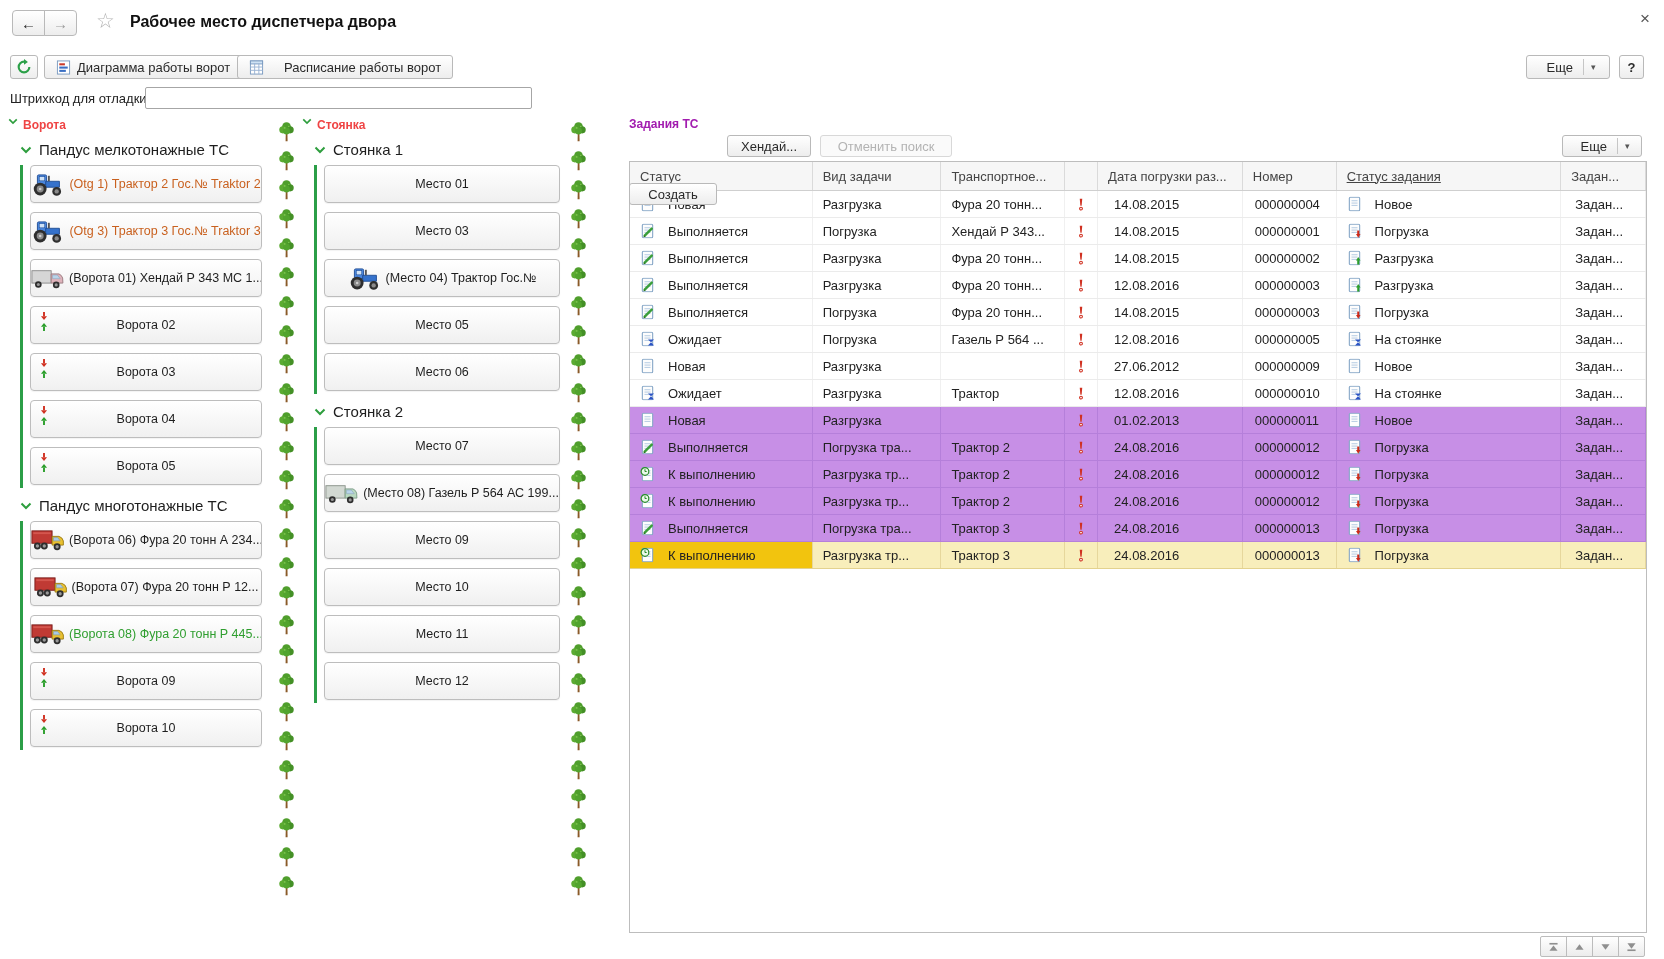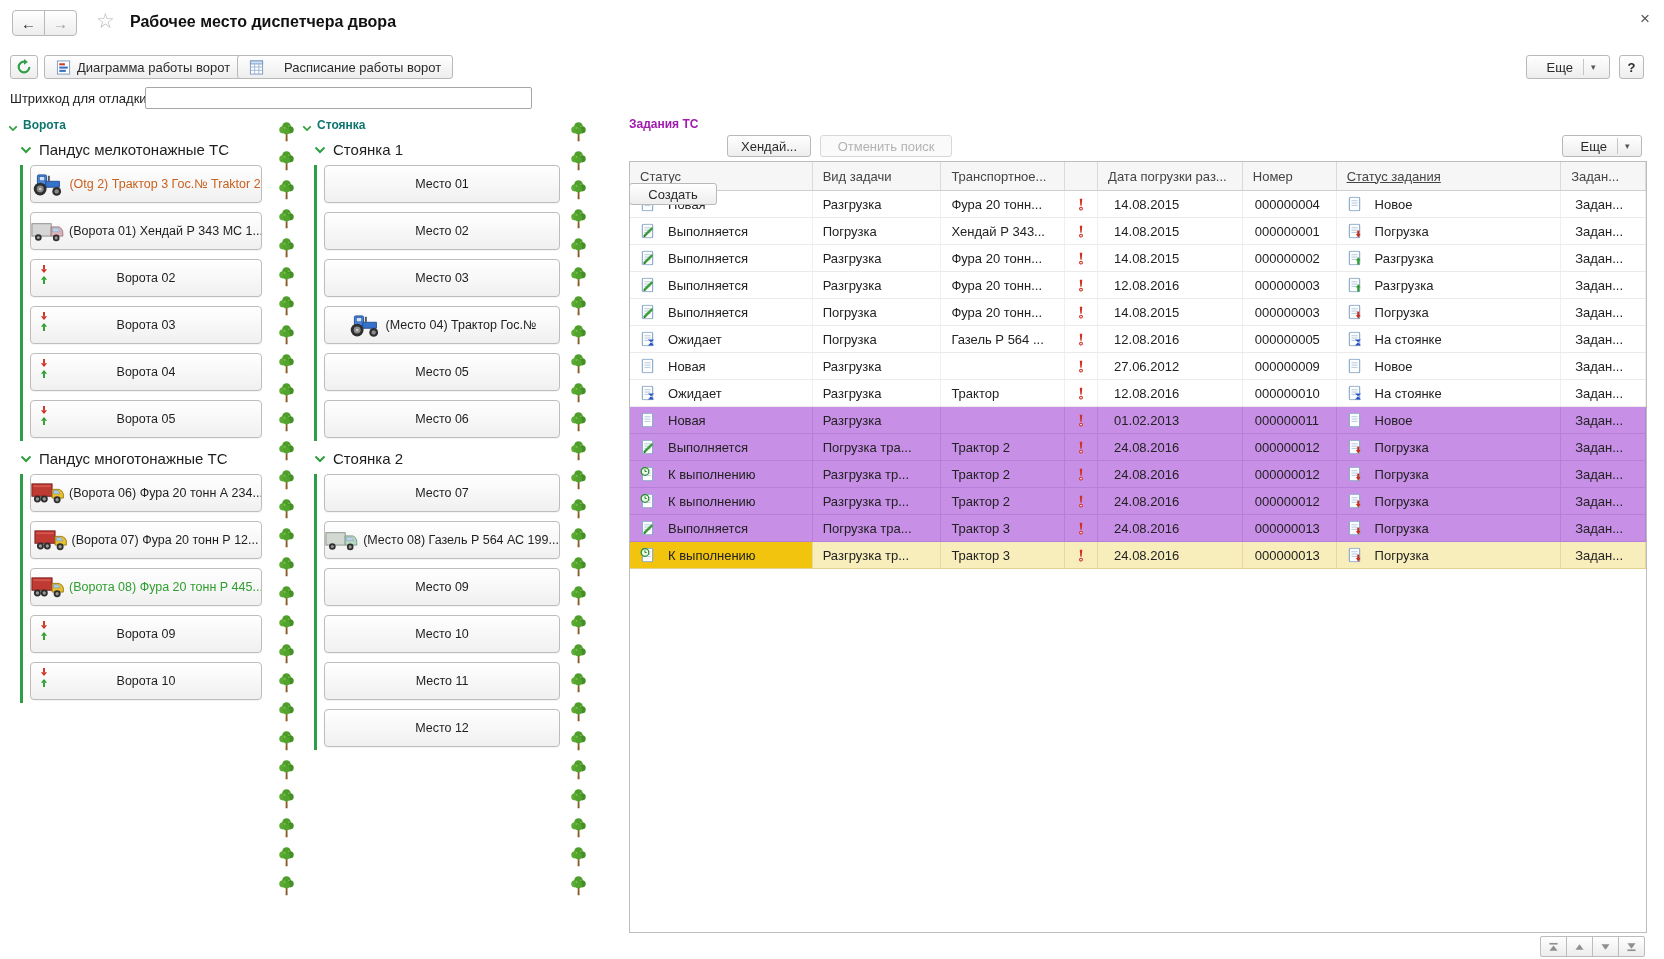--- a/index.html
+++ b/index.html
@@ -30,21 +30,21 @@
   .btn-more .mdiv{width:1px;height:16px;background:#c6c6c6;margin:0 7px 0 10px;}
   .btn-more .marr{font-size:9px;color:#555;padding-right:8px;}
   #btn-more-top{position:absolute;left:1526px;top:55px;width:84px;height:24px;}
   #btn-help{position:absolute;left:1619px;top:55px;width:25px;height:24px;font-weight:bold;}
 
   .bc-label{position:absolute;left:10px;top:91px;color:#222;}
   .bc-input{position:absolute;left:145px;top:87px;width:387px;height:22px;border:1px solid #a6a6a6;
             border-radius:2px;box-sizing:border-box;padding:0 5px;font:inherit;}
 
   
-  .panel-title{display:flex;align-items:flex-end;gap:5px;font-size:12px;font-weight:bold;color:#0f766e;}
+  .panel-title{display:flex;align-items:flex-start;gap:5px;font-size:12px;font-weight:bold;color:#ef4444;}
   .panel-title svg{width:10px;height:7px;color:#2e9e3e;cursor:pointer;}
   #gates-panel{position:absolute;left:8px;top:118px;width:258px;}
   #parking-panel{position:absolute;left:302px;top:118px;width:260px;}
   .group-h{display:flex;align-items:center;gap:7px;font-size:15px;color:#1e1e1e;margin:9px 0 7px 12px;}
   .group-h svg{width:12px;height:8px;color:#2e9e3e;cursor:pointer;}
   .group-body{border-left:3px solid #2b9e47;margin-left:12px;padding-left:7px;display:flex;
               flex-direction:column;gap:9px;padding-bottom:3px;}
   .tile-btn{position:relative;height:38px;border:1px solid #bdbdbd;border-radius:4px;
             background:linear-gradient(#ffffff,#f0f0f0);box-shadow:0 1px 1px rgba(0,0,0,.05);
             display:flex;align-items:center;justify-content:center;gap:5px;cursor:pointer;box-sizing:border-box;}
@@ -278,21 +278,27 @@
           <svg>
             <use href="#i-chev"></use>
           </svg>
           <span>Пандус мелкотонажные ТС</span>
         </div>
         <div class="group-body">
           <div class="tile-btn">
             <svg class="veh-icon">
               <use href="#i-tractor"></use>
             </svg>
-            <span class="tile-label t-orange">(Otg 2) Трактор 3 Гос.№ Traktor 2</span>
+            <span class="tile-label t-orange">(Otg 1) Трактор 2 Гос.№ Traktor 2</span>
+          </div>
+          <div class="tile-btn">
+            <svg class="veh-icon">
+              <use href="#i-tractor"></use>
+            </svg>
+            <span class="tile-label t-orange">(Otg 3) Трактор 3 Гос.№ Traktor 3</span>
           </div>
           <div class="tile-btn">
             <svg class="veh-icon">
               <use href="#i-van"></use>
             </svg>
             <span class="tile-label">(Ворота 01) Хендай Р 343 МС 1...</span>
           </div>
           <div class="tile-btn">
             <svg class="corner-arrows">
               <use href="#i-gate-arrows"></use>
@@ -453,23 +459,20 @@
     <div id="parking-groups">
         <div class="group-h">
           <svg>
             <use href="#i-chev"></use>
           </svg>
           <span>Стоянка 1</span>
         </div>
         <div class="group-body">
           <div class="tile-btn">
             <span class="tile-label">Место 01</span>
-          </div>
-          <div class="tile-btn">
-            <span class="tile-label">Место 02</span>
           </div>
           <div class="tile-btn">
             <span class="tile-label">Место 03</span>
           </div>
           <div class="tile-btn">
             <svg class="veh-icon">
               <use href="#i-tractor"></use>
             </svg>
             <span class="tile-label">(Место 04) Трактор Гос.№</span>
           </div>

